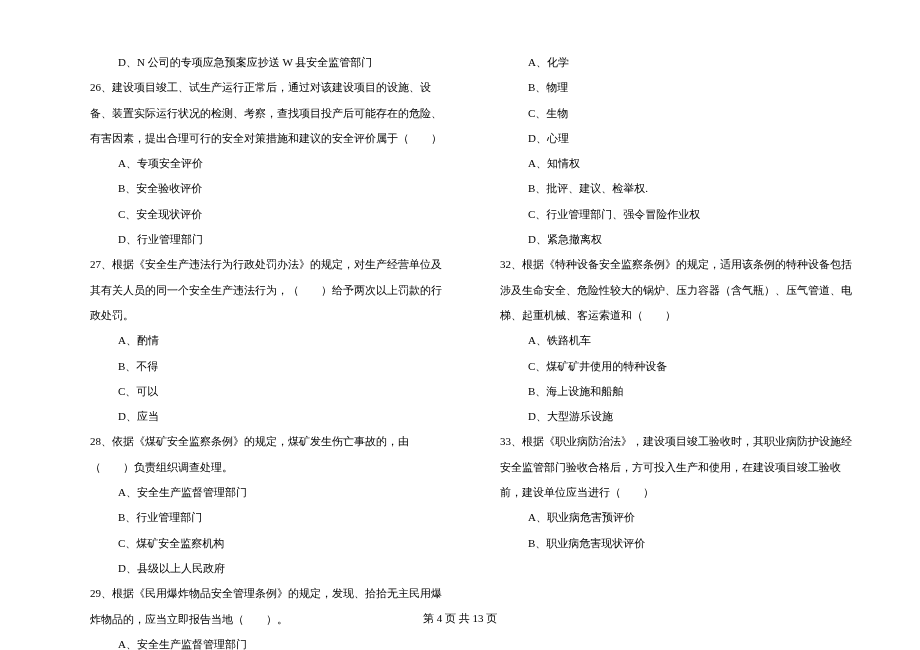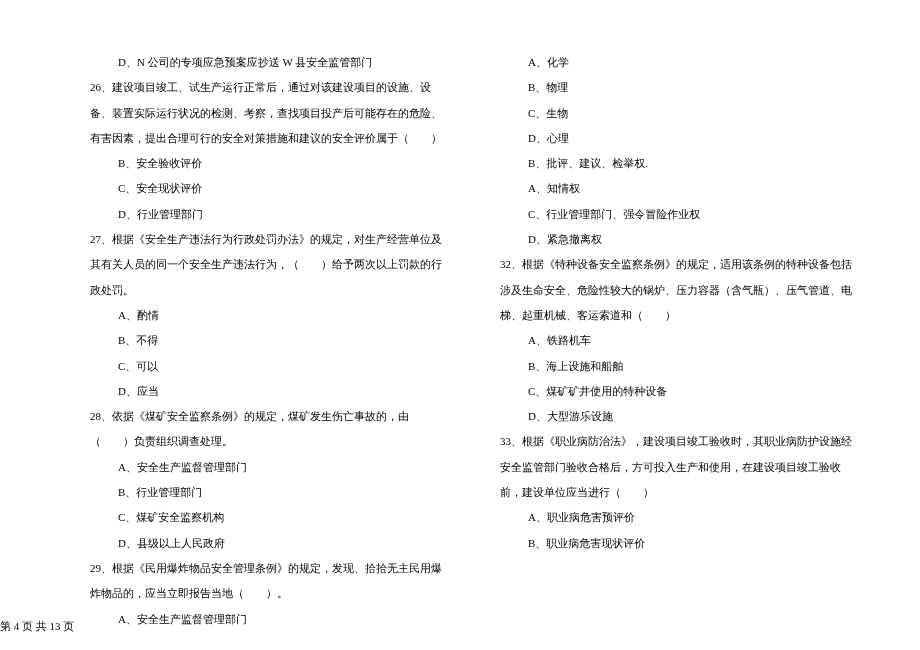--- a/index.html
+++ b/index.html
@@ -18,35 +18,36 @@
       padding: 50px 60px 20px 90px;
       gap: 50px;
     }
     .column {
       flex: 1;
       line-height: 2.3;
     }
     .indent { padding-left: 28px; }
     .footer {
       position: absolute;
-      bottom: 16px;
+      bottom: 24px;
       width: 100%;
-      text-align: left;
+      text-align: center;
       font-size: 11px;
     }
     .qline { margin-top: 0; }
     .opt { display: block; }
   </style>
 </head>
 <body>
 
 <div class="page">
   <div class="column">
     <span class="opt indent">D、N 公司的专项应急预案应抄送 W 县安全监管部门</span>
     <span class="qline">26、建设项目竣工、试生产运行正常后，通过对该建设项目的设施、设备、装置实际运行状况的检测、考察，查找项目投产后可能存在的危险、有害因素，提出合理可行的安全对策措施和建议的安全评价属于（　　）</span>
+    <span class="opt indent">A、专项安全评价</span>
     <span class="opt indent">B、安全验收评价</span>
     <span class="opt indent">C、安全现状评价</span>
     <span class="opt indent">D、行业管理部门</span>
     <span class="qline">27、根据《安全生产违法行为行政处罚办法》的规定，对生产经营单位及其有关人员的同一个安全生产违法行为，（　　）给予两次以上罚款的行政处罚。</span>
     <span class="opt indent">A、酌情</span>
     <span class="opt indent">B、不得</span>
     <span class="opt indent">C、可以</span>
     <span class="opt indent">D、应当</span>
     <span class="qline">28、依据《煤矿安全监察条例》的规定，煤矿发生伤亡事故的，由（　　）负责组织调查处理。</span>
     <span class="opt indent">A、安全生产监督管理部门</span>
@@ -59,28 +60,28 @@
     
     
     
   </div>
 
   <div class="column">
     <span class="opt indent">A、化学</span>
     <span class="opt indent">B、物理</span>
     <span class="opt indent">C、生物</span>
     <span class="opt indent">D、心理</span>
+    <span class="opt indent">A、知情权</span>
     <span class="opt indent">B、批评、建议、检举权.</span>
-    <span class="opt indent">A、知情权</span>
     <span class="opt indent">C、行业管理部门、强令冒险作业权</span>
     <span class="opt indent">D、紧急撤离权</span>
     <span class="qline">32、根据《特种设备安全监察条例》的规定，适用该条例的特种设备包括涉及生命安全、危险性较大的锅炉、压力容器（含气瓶）、压气管道、电梯、起重机械、客运索道和（　　）</span>
     <span class="opt indent">A、铁路机车</span>
+    <span class="opt indent">C、煤矿矿井使用的特种设备</span>
     <span class="opt indent">B、海上设施和船舶</span>
-    <span class="opt indent">C、煤矿矿井使用的特种设备</span>
     <span class="opt indent">D、大型游乐设施</span>
     <span class="qline">33、根据《职业病防治法》，建设项目竣工验收时，其职业病防护设施经安全监管部门验收合格后，方可投入生产和使用，在建设项目竣工验收前，建设单位应当进行（　　）</span>
     <span class="opt indent">A、职业病危害预评价</span>
     <span class="opt indent">B、职业病危害现状评价</span>
     
     
     
     
   </div>
 </div>

